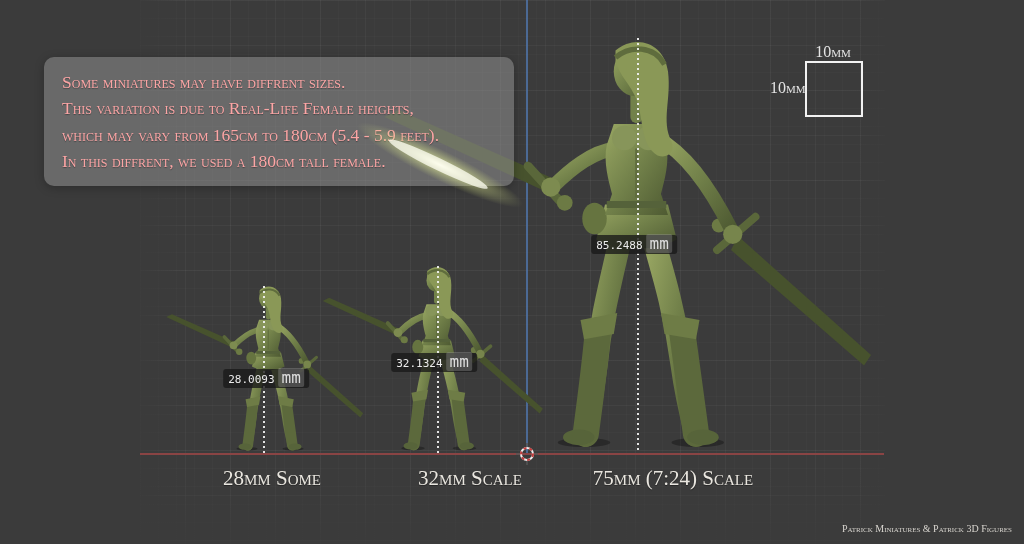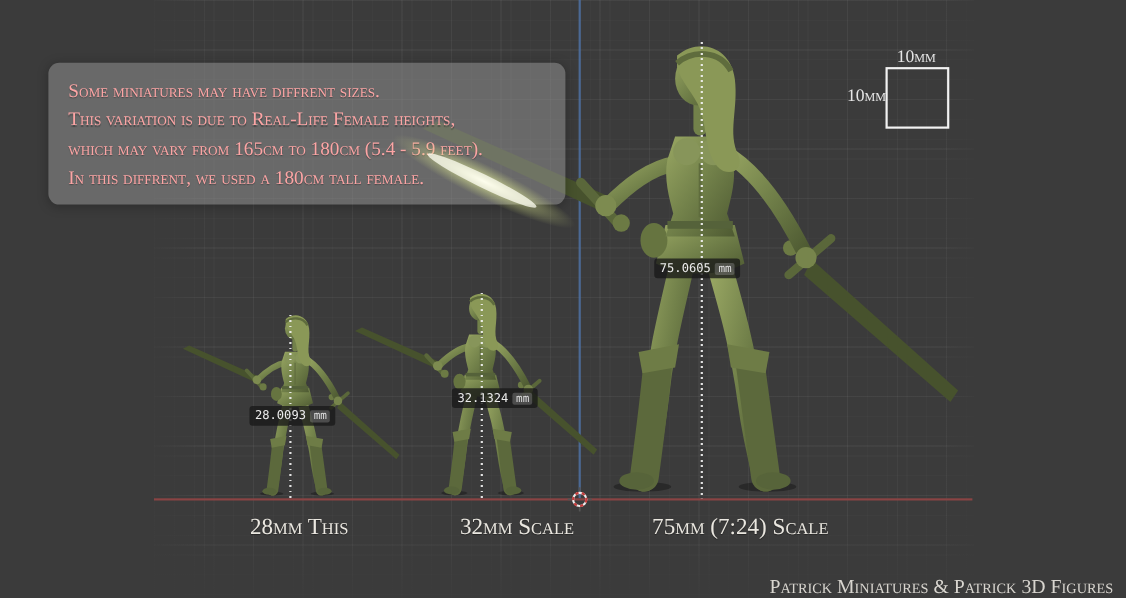--- a/index.html
+++ b/index.html
@@ -37,21 +37,21 @@
     opacity:.92;
   }
   .measure-label{
     position:absolute;transform:translateX(-50%);z-index:7;
     background:rgba(24,24,24,0.78);color:#ececec;
     font-family:"DejaVu Sans Mono",monospace;font-size:11px;line-height:15px;
     padding:1px 5px;border-radius:3px;white-space:nowrap;
   }
   .measure-label .unit{
     background:rgba(150,150,150,0.38);color:#dcdcdc;border-radius:2px;
-    padding:0 3px;margin-left:4px;font-size:10px;
+    padding:0 3px;margin-left:4px;font-size:16px;
   }
   
   #info-box{
     position:absolute;left:44px;top:57px;width:434px;z-index:5;
     background:rgba(143,143,143,0.55);border-radius:10px;
     padding:12px 18px 12px 18px;
     color:#fca5a5;font-variant:small-caps;font-size:17.5px;line-height:1.5;
     box-shadow:0 2px 10px rgba(0,0,0,0.25);
     text-shadow:0 1px 1px rgba(0,0,0,0.35);
   }
@@ -63,21 +63,21 @@
   #ref-label-top{left:833px;top:43px;transform:translateX(-50%);}
   #ref-label-side{left:770px;top:79px;}
   
   .scale-label{
     position:absolute;transform:translateX(-50%);z-index:7;white-space:nowrap;
     color:#eae7e0;font-variant:small-caps;font-size:21px;line-height:1.1;
     text-shadow:0 1px 1px rgba(0,0,0,0.4);
   }
   #credit{
     position:absolute;right:12px;top:523px;z-index:7;white-space:nowrap;
-    color:#d8d5cf;font-variant:small-caps;font-size:18px;
+    color:#d8d5cf;font-variant:small-caps;font-size:10px;
   }
 </style>
 </head>
 <body>
 
 <div id="stage">
 
   <div id="grid"></div>
   <div id="grid-fade"></div>
   <div id="axis-z"></div>
@@ -171,30 +171,30 @@
     </g>
   </svg>
 
   <div class="measure-line" style="left:263px;top:286px;height:167px"></div>
   <div class="measure-line" style="left:437px;top:266px;height:187px"></div>
   <div class="measure-line" style="left:637px;top:38px;height:415px"></div>
 
   <div class="measure-label" style="left:266px;top:369px">
     <span>28.0093</span><span class="unit">mm</span>
   </div>
-  <div class="measure-label" style="left:450px;top:353px">
+  <div class="measure-label" style="left:434px;top:353px">
     <span>32.1324</span><span class="unit">mm</span>
   </div>
   <div class="measure-label" style="left:634px;top:235px">
-    <span>75.0605</span><span class="unit">mm</span>
+    <span>85.2488</span><span class="unit">mm</span>
   </div>
 
   <div id="ref-square"></div>
   <div class="ref-label" id="ref-label-top">10mm</div>
   <div class="ref-label" id="ref-label-side">10mm</div>
 
-  <div class="scale-label" style="left:272px;top:467px">28mm This</div>
+  <div class="scale-label" style="left:272px;top:467px">28mm Some</div>
   <div class="scale-label" style="left:470px;top:467px">32mm Scale</div>
   <div class="scale-label" style="left:673px;top:467px">75mm (7:24) Scale</div>
 
   <div id="credit">Patrick Miniatures &amp; Patrick 3D Figures</div>
 
 </div>
 
 </body></html>

